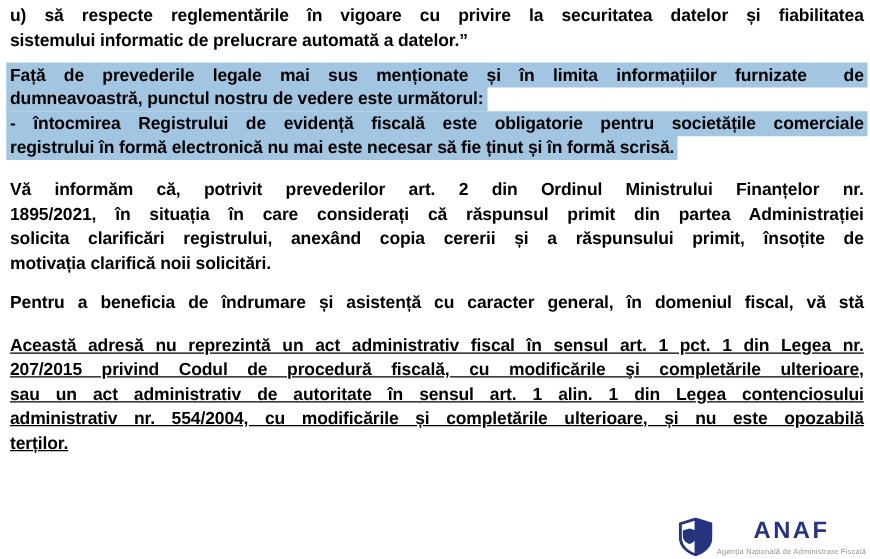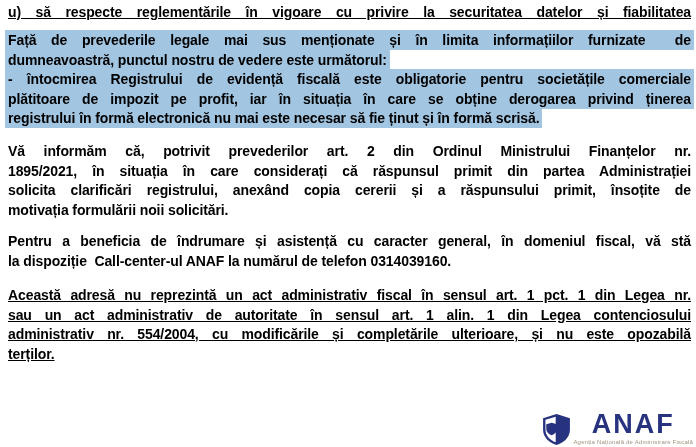--- a/index.html
+++ b/index.html
@@ -14,78 +14,78 @@
     font-family:"Liberation Sans","DejaVu Sans",sans-serif;
     font-weight:700;
     font-size:14px;
     line-height:19.5px;
     letter-spacing:-0.1px;
     position:relative;
   }
   .page{padding:3px 5px 0 8px;}
   .ln{text-align:left;}
   .ln.j{text-align:justify;text-align-last:justify;}
-  .para-quote{margin-bottom:8px;text-decoration:underline;}
+  .para-quote{margin-bottom:8px;}
   .para-opinion{margin-bottom:14px;}
   .para-info{margin-bottom:12px;}
   .para-callcenter{margin-bottom:15px;}
   .para-disclaimer{margin-bottom:0;text-decoration:underline;}
   .hl{
     background:var(--highlight);
     padding:1.5px 3px 2.5px 3px;
     margin-left:-3px;margin-right:-3px;
   }
   .logo{
     position:absolute;right:3px;bottom:1px;
     display:flex;align-items:flex-start;
   }
   .logo svg{display:block;margin:4px 3px 0 0;}
   .logo-col{display:flex;flex-direction:column;align-items:center;}
   .anaf-text{
     color:var(--logo_navy);
-    font-size:27px;line-height:29px;
+    font-size:19px;line-height:29px;
     font-weight:700;letter-spacing:2px;
   }
   .anaf-tagline{
     color:var(--logo_tagline);
     font-size:6px;line-height:7px;
     font-weight:400;letter-spacing:0.2px;white-space:nowrap;
   }
 </style>
 </head>
 <body>
 
 <div class="page">
 
   <div class="para-quote">
     <div class="ln j">u) să respecte reglementările în vigoare cu privire la securitatea datelor și fiabilitatea</div>
+    <div class="ln">sistemului informatic de prelucrare automată a datelor.”</div>
   </div>
 
   <div class="para-opinion">
     <div class="ln j"><span class="hl">Față de prevederile legale mai sus menționate și în limita informațiilor furnizate&nbsp; de</span></div>
     <div class="ln"><span class="hl">dumneavoastră, punctul nostru de vedere este următorul:</span></div>
     <div class="ln j"><span class="hl">- întocmirea Registrului de evidență fiscală este obligatorie pentru societățile comerciale</span></div>
-    <div class="ln j"><span class="hl">plătitoare de impozit pe profit, iar în situația în care se obține derogarea privind ținerea</span></div>
     <div class="ln"><span class="hl">registrului în formă electronică nu mai este necesar să fie ținut și în formă scrisă.</span></div>
   </div>
 
   <div class="para-info">
     <div class="ln j">Vă informăm că, potrivit prevederilor art. 2 din Ordinul Ministrului Finanțelor nr.</div>
     <div class="ln j">1895/2021, în situația în care considerați că răspunsul primit din partea Administrației</div>
     <div class="ln j">solicita clarificări registrului, anexând copia cererii și a răspunsului primit, însoțite de</div>
-    <div class="ln">motivația formulării noii solicitări.</div>
+    <div class="ln">motivația clarifică noii solicitări.</div>
   </div>
 
   <div class="para-callcenter">
     <div class="ln j">Pentru a beneficia de îndrumare și asistență cu caracter general, în domeniul fiscal, vă stă</div>
-    <div class="ln">la dispoziție&nbsp; Call-center-ul ANAF la numărul de telefon 0314039160.</div>
   </div>
 
   <div class="para-disclaimer">
     <div class="ln j">Această adresă nu reprezintă un act administrativ fiscal în sensul art. 1 pct. 1 din Legea nr.</div>
+    <div class="ln j">207/2015 privind Codul de procedură fiscală, cu modificările şi completările ulterioare,</div>
     <div class="ln j">sau un act administrativ de autoritate în sensul art. 1 alin. 1 din Legea contenciosului</div>
     <div class="ln j">administrativ nr. 554/2004, cu modificările și completările ulterioare, și nu este opozabilă</div>
     <div class="ln">terților.</div>
   </div>
 
 
 </div>
 
 <div class="logo">
   <svg width="27" height="31" viewBox="0 0 26 30" aria-hidden="true">

